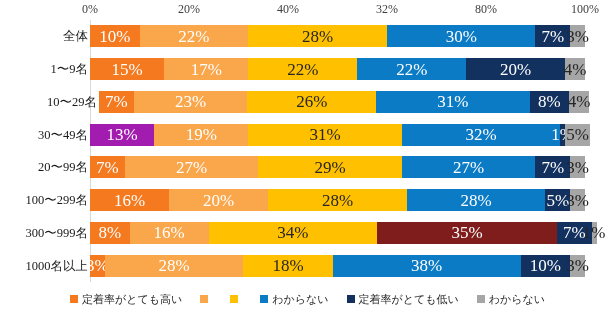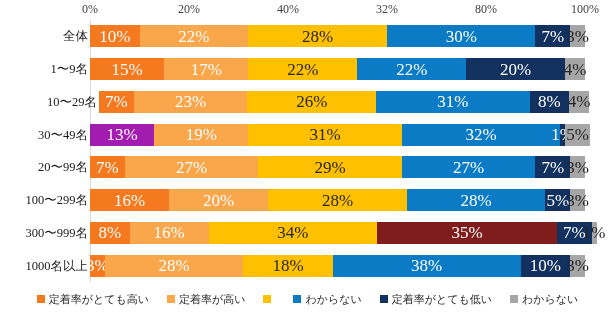--- a/index.html
+++ b/index.html
@@ -273,21 +273,20 @@
       </div>
     </div>
 
   <div class="legend">
       <div class="legend-item">
         <span class="legend-swatch" style="background: rgb(244, 121, 31);"></span>
         <span class="legend-text">定着率がとても高い</span>
       </div>
       <div class="legend-item">
         <span class="legend-swatch" style="background: rgb(250, 166, 75);"></span>
-        <span class="legend-text">定着率が高い</span>
       </div>
       <div class="legend-item">
         <span class="legend-swatch" style="background: rgb(255, 192, 0);"></span>
       </div>
       <div class="legend-item">
         <span class="legend-swatch" style="background: rgb(10, 123, 196);"></span>
         <span class="legend-text">わからない</span>
       </div>
       <div class="legend-item">
         <span class="legend-swatch" style="background: rgb(18, 49, 94);"></span>

